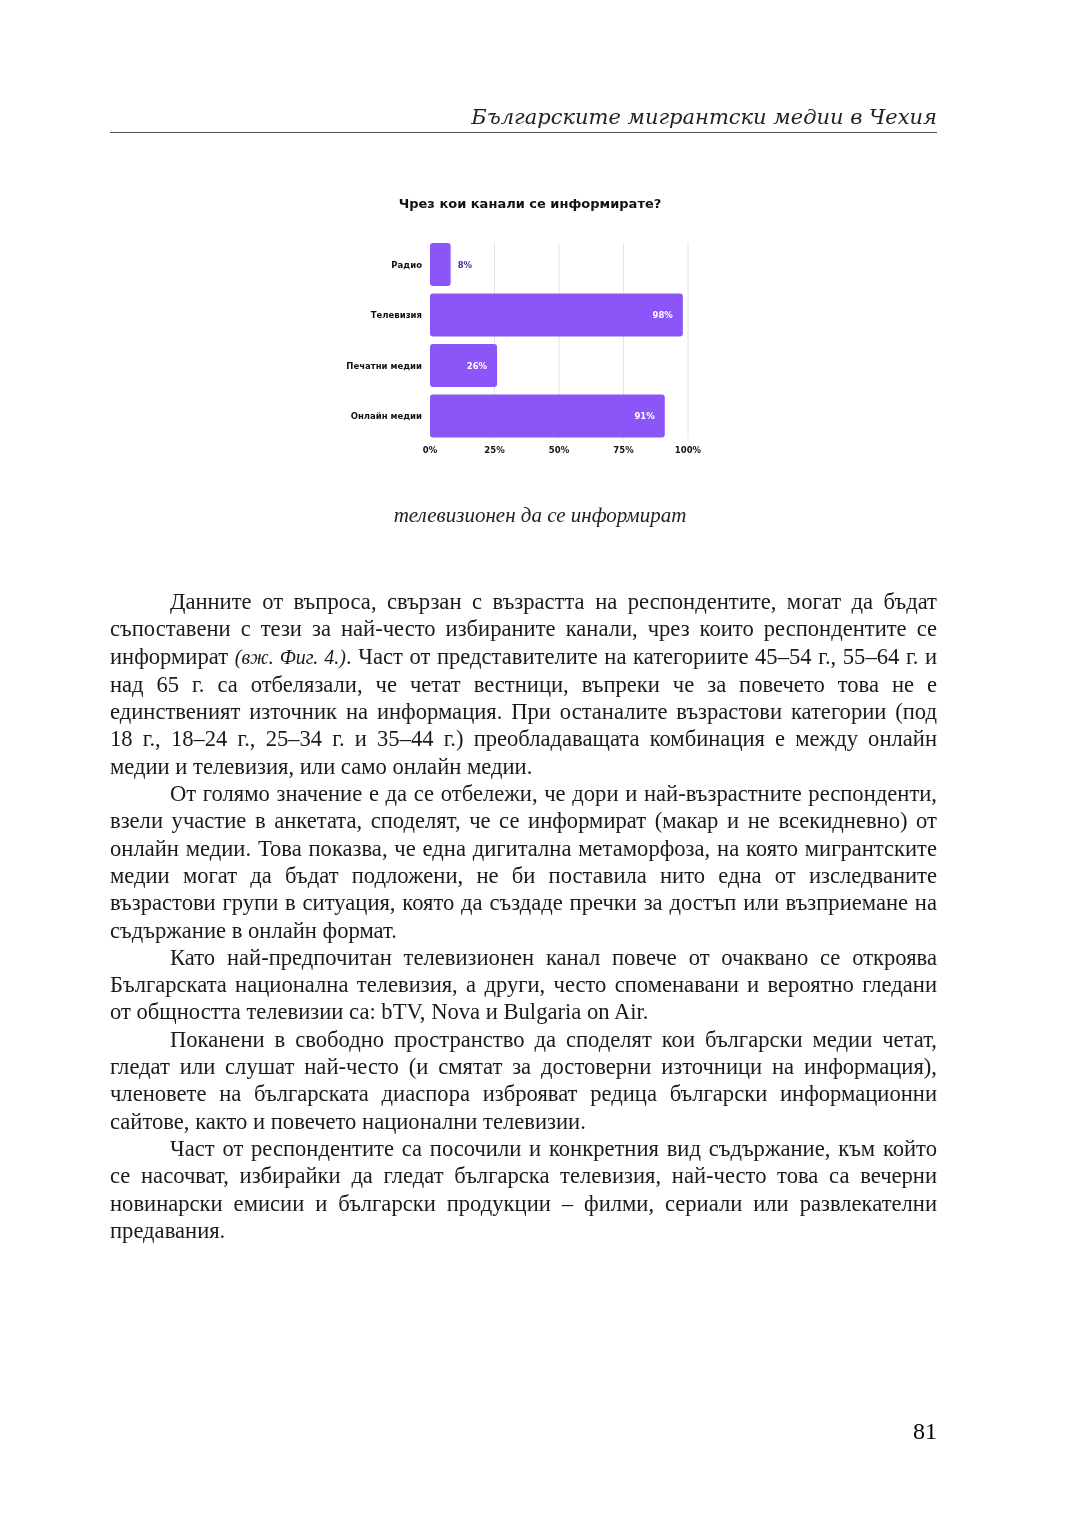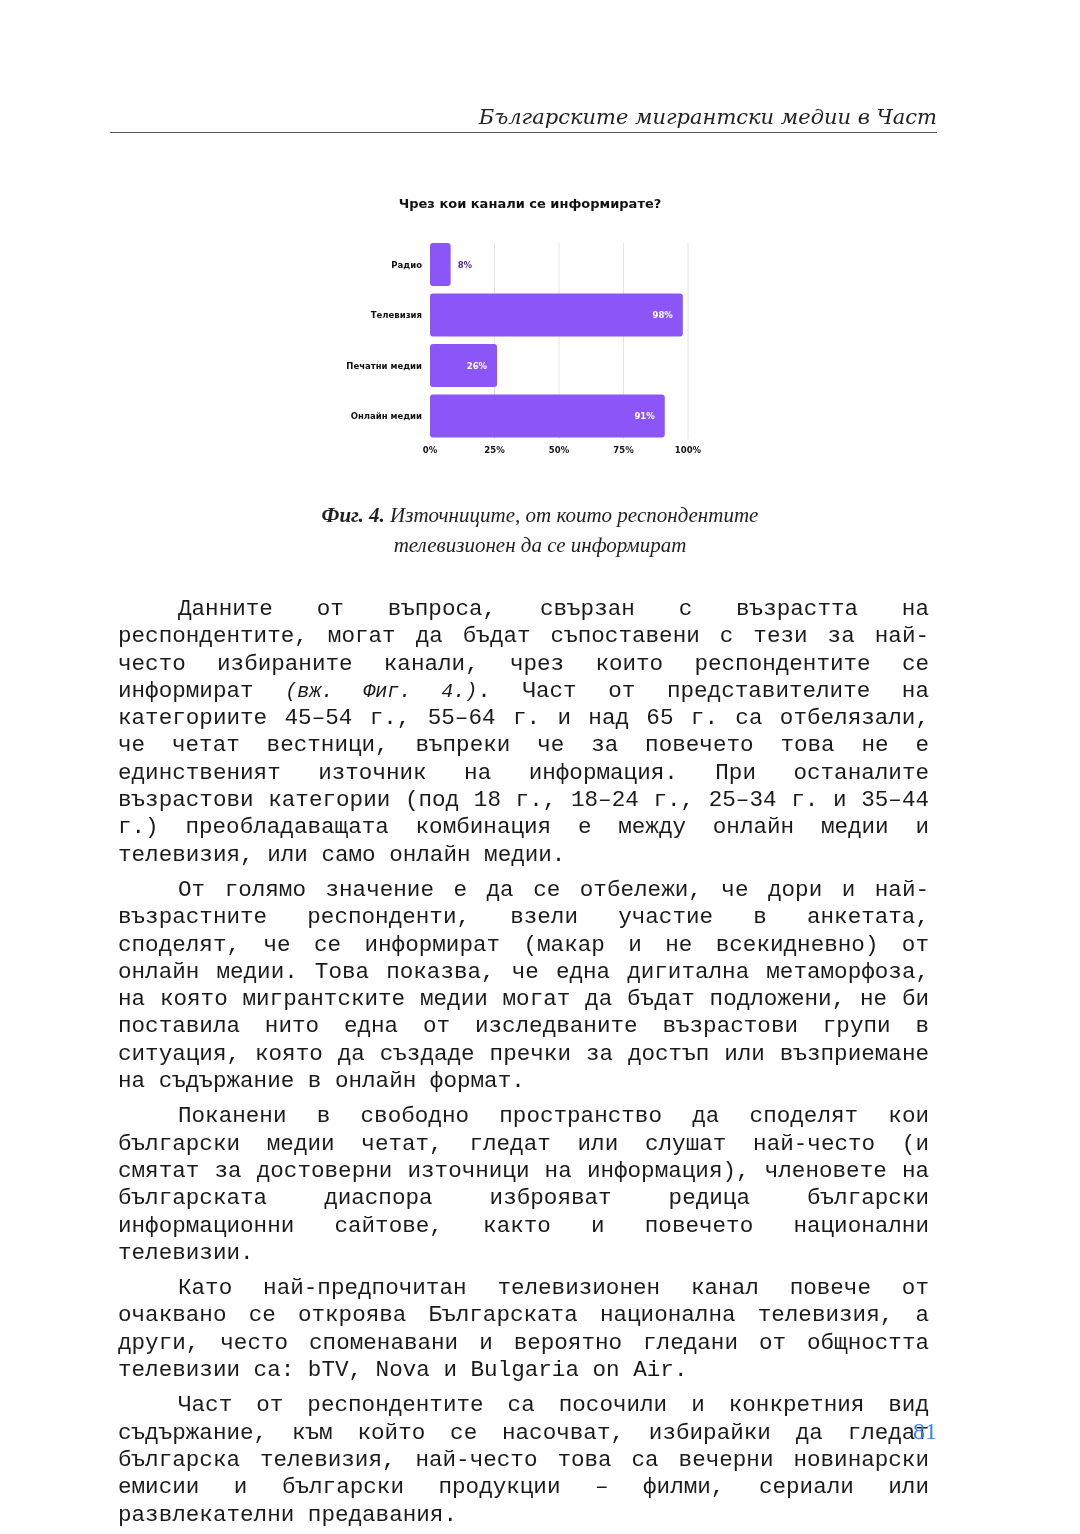--- a/index.html
+++ b/index.html
@@ -19,31 +19,31 @@
     position: absolute; left: 200px; top: 500px; width: 680px; text-align: center;
     font-family: "Liberation Serif", serif; font-style: italic; font-size: 21px;
     line-height: 30px; color: #222;
   }
   .caption b { font-weight: bold; }
   .body-text {
     position: absolute; left: 110px; top: 588px; width: 827px;
     font-family: "Liberation Serif", serif; font-size: 22.6px; line-height: 27.3px;
     color: #1a1a1a; text-align: justify;
   }
-  .body-text p { margin: 8px; text-indent: 60px; font-family: Liberation Mono, monospace; }
+  .body-text p { margin: 0; text-indent: 60px; }
   .body-text .ref { font-style: italic; font-size: 20px; }
   .page-number {
     position: absolute; left: 880px; top: 1418px; width: 57px; text-align: right;
-    font-family: "Liberation Serif", serif; font-size: 24px; color: #3b82f6;
+    font-family: "Liberation Serif", serif; font-size: 24px; color: #000000;
   }
 </style>
 </head>
 <body>
 
-<div class="running-head">Българските мигрантски медии в Част</div>
+<div class="running-head">Българските мигрантски медии в Чехия</div>
 <div class="head-rule"></div>
 
 <div class="chart-wrap">
   <svg id="chart-svg" width="400" height="280">
     <text id="chart-title" x="200" y="22" text-anchor="middle" font-family="DejaVu Sans, sans-serif" font-weight="bold" font-size="13" fill="#111">Чрез кои канали се информирате?</text>
     <g id="grid-layer">
         <line x1="164.5" x2="164.5" y1="57" y2="253" stroke="#e4e4e4" stroke-width="1"></line>
         <line x1="229" x2="229" y1="57" y2="253" stroke="#e4e4e4" stroke-width="1"></line>
         <line x1="293.5" x2="293.5" y1="57" y2="253" stroke="#e4e4e4" stroke-width="1"></line>
         <line x1="358" x2="358" y1="57" y2="253" stroke="#e4e4e4" stroke-width="1"></line>
@@ -68,25 +68,24 @@
         <text x="100" y="267" text-anchor="middle" font-family="DejaVu Sans, sans-serif" font-size="8.5" font-weight="bold" fill="#111">0%</text>
         <text x="164.5" y="267" text-anchor="middle" font-family="DejaVu Sans, sans-serif" font-size="8.5" font-weight="bold" fill="#111">25%</text>
         <text x="229" y="267" text-anchor="middle" font-family="DejaVu Sans, sans-serif" font-size="8.5" font-weight="bold" fill="#111">50%</text>
         <text x="293.5" y="267" text-anchor="middle" font-family="DejaVu Sans, sans-serif" font-size="8.5" font-weight="bold" fill="#111">75%</text>
         <text x="358" y="267" text-anchor="middle" font-family="DejaVu Sans, sans-serif" font-size="8.5" font-weight="bold" fill="#111">100%</text>
       </g>
   </svg>
 </div>
 
 <div class="caption">
-  <div><b>Фиг. 4.</b> <span>Източниците, от които респондентите</span></div>
   <div>телевизионен да се информират</div>
 </div>
 
 <div class="body-text">
   <p><span>Данните от въпроса, свързан с възрастта на респондентите, могат да бъдат съпоставени с тези за най-често избираните канали, чрез които респондентите се информират </span><span class="ref">(вж. Фиг. 4.)</span><span>. Част от представителите на категориите 45–54 г., 55–64 г. и над 65 г. са отбелязали, че четат вестници, въпреки че за повечето това не е единственият източник на информация. При останалите възрастови категории (под 18 г., 18–24 г., 25–34 г. и 35–44 г.) преобладаващата комбинация е между онлайн медии и телевизия, или само онлайн медии.</span></p>
   <p>От голямо значение е да се отбележи, че дори и най-възрастните респонденти, взели участие в анкетата, споделят, че се информират (макар и не всекидневно) от онлайн медии. Това показва, че една дигитална метаморфоза, на която мигрантските медии могат да бъдат подложени, не би поставила нито една от изследваните възрастови групи в ситуация, която да създаде пречки за достъп или възприемане на съдържание в онлайн формат.</p>
+  <p>Като най-предпочитан телевизионен канал повече от очаквано се откроява Българската национална телевизия, а други, често споменавани и вероятно гледани от общността телевизии са: bTV, Nova и Bulgaria on Air.</p>
   <p>Поканени в свободно пространство да споделят кои български медии четат, гледат или слушат най-често (и смятат за достоверни източници на информация), членовете на българската диаспора изброяват редица български информационни сайтове, както и повечето национални телевизии.</p>
-  <p>Като най-предпочитан телевизионен канал повече от очаквано се откроява Българската национална телевизия, а други, често споменавани и вероятно гледани от общността телевизии са: bTV, Nova и Bulgaria on Air.</p>
   <p>Част от респондентите са посочили и конкретния вид съдържание, към който се насочват, избирайки да гледат българска телевизия, най-често това са вечерни новинарски емисии и български продукции – филми, сериали или развлекателни предавания.</p>
 </div>
 
 <div class="page-number">81</div>
 
 </body></html>

